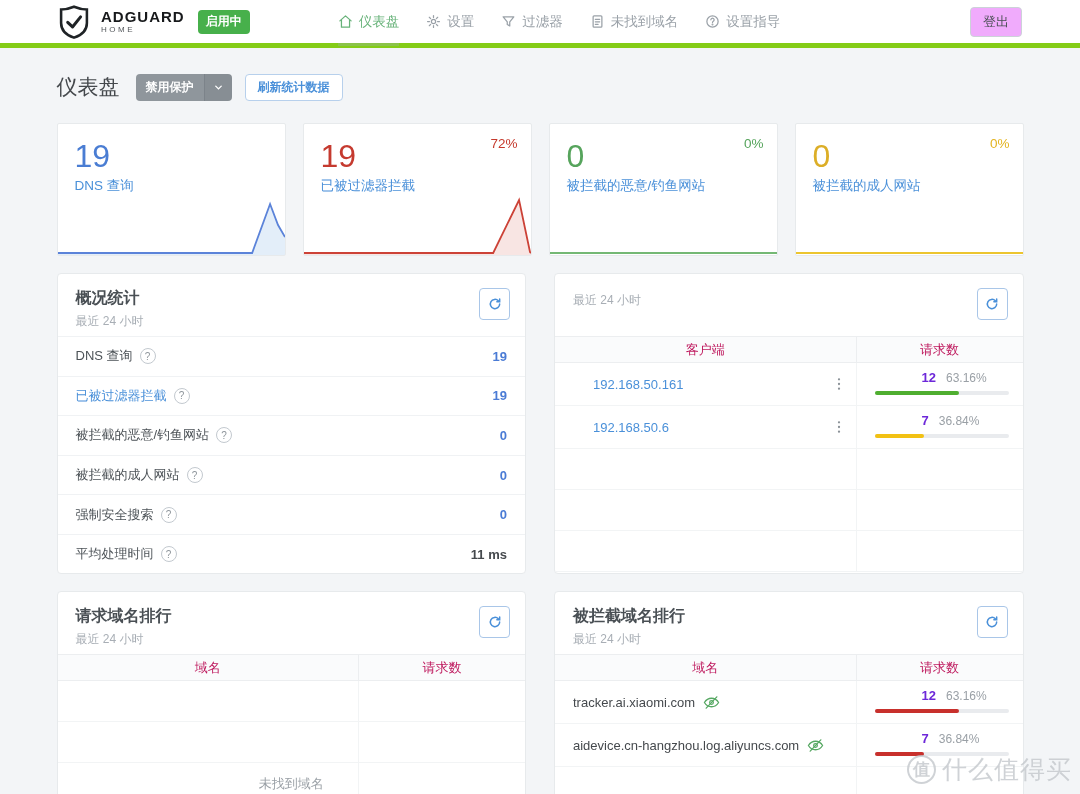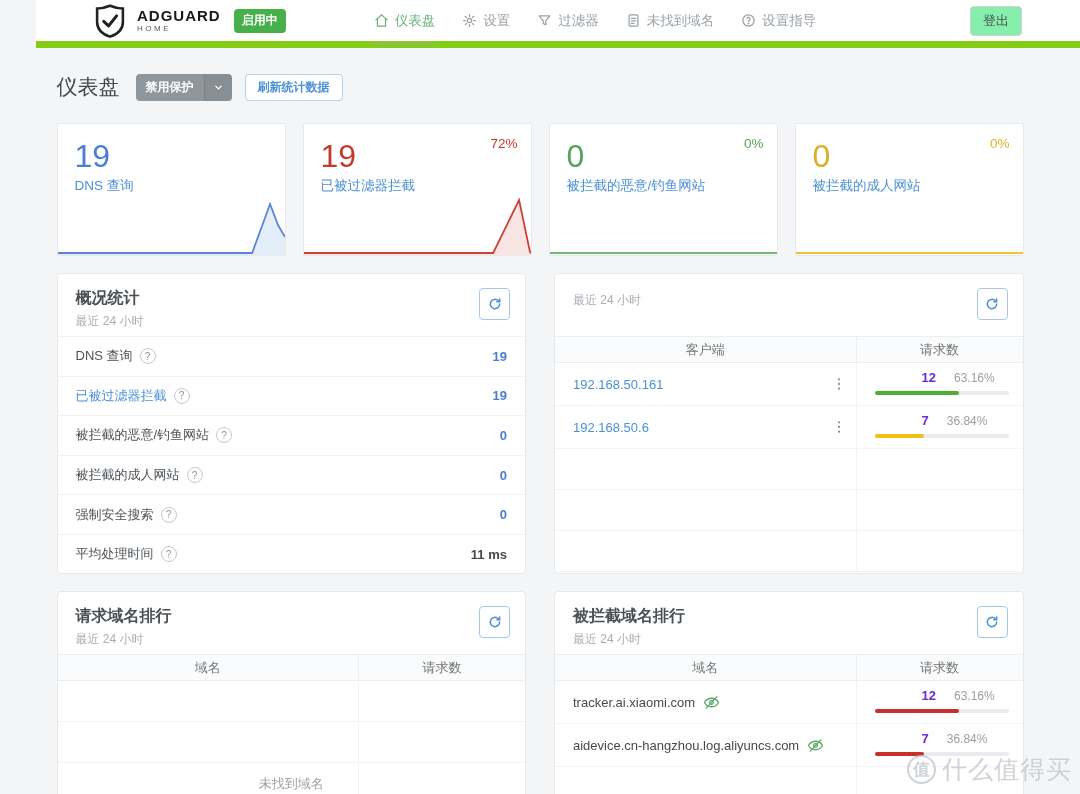--- a/index.html
+++ b/index.html
@@ -5,43 +5,43 @@
   * { box-sizing: border-box; margin: 0; padding: 0; }
   html,body { width:1080px; height:794px; overflow:hidden; }
   body {
     background:#f3f5f7;
     font-family:"Liberation Sans","DejaVu Sans",sans-serif;
     color:#45494d;
     position:relative;
   }
   
   .topbar {
-    height:48px; background:#fff; border-bottom:7px solid #84cc16;
-    display:flex; align-items:center; padding:0 58px 0 56px;margin-left:36px;
+    height:48px; background:#fff; border-bottom:5px solid #84cc16;
+    display:flex; align-items:center; padding:0 58px 0 56px;
   }
   .brand { display:flex; align-items:center; gap:9px; cursor:pointer; }
   .brand svg { width:36px; height:36px; }
   .brand-name { font-size:15px; font-weight:bold; letter-spacing:1px; color:#17191b; line-height:15px; }
   .brand-sub { font-size:8px; letter-spacing:2.5px; color:#55595d; margin-top:1px; }
   .badge {
     margin-left:13px; background:#47b04b; color:#fff; font-size:12px; font-weight:bold;
     padding:3px 8px 4px; border-radius:4px;
   }
   .nav { display:flex; gap:27px; margin-left:88px; height:48px; }
   .nav-item {
     display:flex; align-items:center; gap:6px; color:#9aa1a8; font-size:13.5px;
     text-decoration:none; position:relative; cursor:pointer; height:100%;
   }
   .nav-item svg { width:15px; height:15px; }
   .nav-item.active { color:#67b279; }
   .nav-item.active::after {
     content:""; position:absolute; left:0; right:0; bottom:0; height:3px; background:#8bc34a;
   }
   .logout {
-    margin-left:auto; background:#86efac; border:1px solid #ccd2d8; border-radius:4px;
+    margin-left:auto; background:#f0abfc; border:1px solid #ccd2d8; border-radius:4px;
     font-size:13px; color:#494f54; padding:5px 12px; cursor:pointer;
     font-family:inherit;
   }
   
   .content { width:967px; margin:0 auto; }
   .title-row { display:flex; align-items:center; gap:13px; margin-top:24px; height:30px; }
   .page-title { font-size:21px; font-weight:normal; color:#45494d; margin-right:3px; }
   .btn-gray {
     display:flex; align-items:stretch; border-radius:4px; overflow:hidden; cursor:pointer;
     font-size:12px; font-weight:bold; color:#fff; height:27px;
@@ -93,40 +93,40 @@
   .help {
     width:16px; height:16px; border:1px solid #c3c9cf; border-radius:50%;
     color:#8e959b; font-size:10px; display:inline-flex; align-items:center; justify-content:center;
     cursor:pointer; flex:none;
   }
   .stat-value { font-weight:bold; font-size:13px; color:#4a7bd5; }
   .stat-value.dark { color:#45494d; }
   
   .thead {
     display:flex; height:27px; border-top:1px solid #eceef0; border-bottom:1px solid #eceef0;
-    background:#fafbfc; font-size:13px; color:#737373; align-items:flex-start;
+    background:#fafbfc; font-size:13px; color:#be185d; align-items:flex-start;
   }
   .col-l { width:64.5%; text-align:center; border-right:1px solid #eceef0; height:100%;
            display:flex; align-items:center; justify-content:center; }
   .col-r { flex:1; text-align:center; height:100%; display:flex; align-items:center; justify-content:center; }
   .trow { display:flex; height:43px; border-bottom:1px solid #f2f4f5; }
   .trow .cell-l {
     width:64.5%; border-right:1px solid #f2f4f5; display:flex; align-items:center;
     justify-content:space-between; padding:0 9px 0 18px;
   }
   .trow .cell-r { flex:1; padding:7px 14px 0 18px; }
-  .client-link { color:#4a90d9; font-size:13px; text-decoration:none; cursor:pointer; }
+  .client-link { color:#4a90d9; font-size:13px; text-decoration:none; cursor:pointer;margin-left:20px; }
   .domain-name { color:#45494d; font-size:13px; display:flex; align-items:center; gap:8px; }
   .kebab { color:#8b9298; cursor:pointer; display:flex; align-items:center; }
   .kebab svg { width:16px; height:16px; }
   .eye-off { color:#57a863; display:inline-flex; }
   .eye-off svg { width:17px; height:17px; }
   .count-line { display:flex; align-items:baseline; gap:10px; }
   .count { font-size:13px; font-weight:bold; color:#6d28d9;margin-left:47px; }
-  .pct { font-size:12px; color:#9aa0a6;margin-left:8px; }
+  .pct { font-size:12px; color:#9aa0a6; }
   .bar-track { height:4px; background:#e9ebee; border-radius:2px; margin-top:6px; width:100%; }
   .bar-fill { height:4px; border-radius:2px; }
   .bar-fill.g { background:#4fae30; }
   .bar-fill.y { background:#f2c113; }
   .bar-fill.r { background:#c8302c; }
   .erow { display:flex; height:41px; border-bottom:1px solid #f2f4f5; position:relative; }
   .erow .cell-l { width:64.5%; border-right:1px solid #f2f4f5; }
   .empty-note {
     position:absolute; left:0; right:0; top:0; bottom:0;
     display:flex; align-items:center; justify-content:center;

